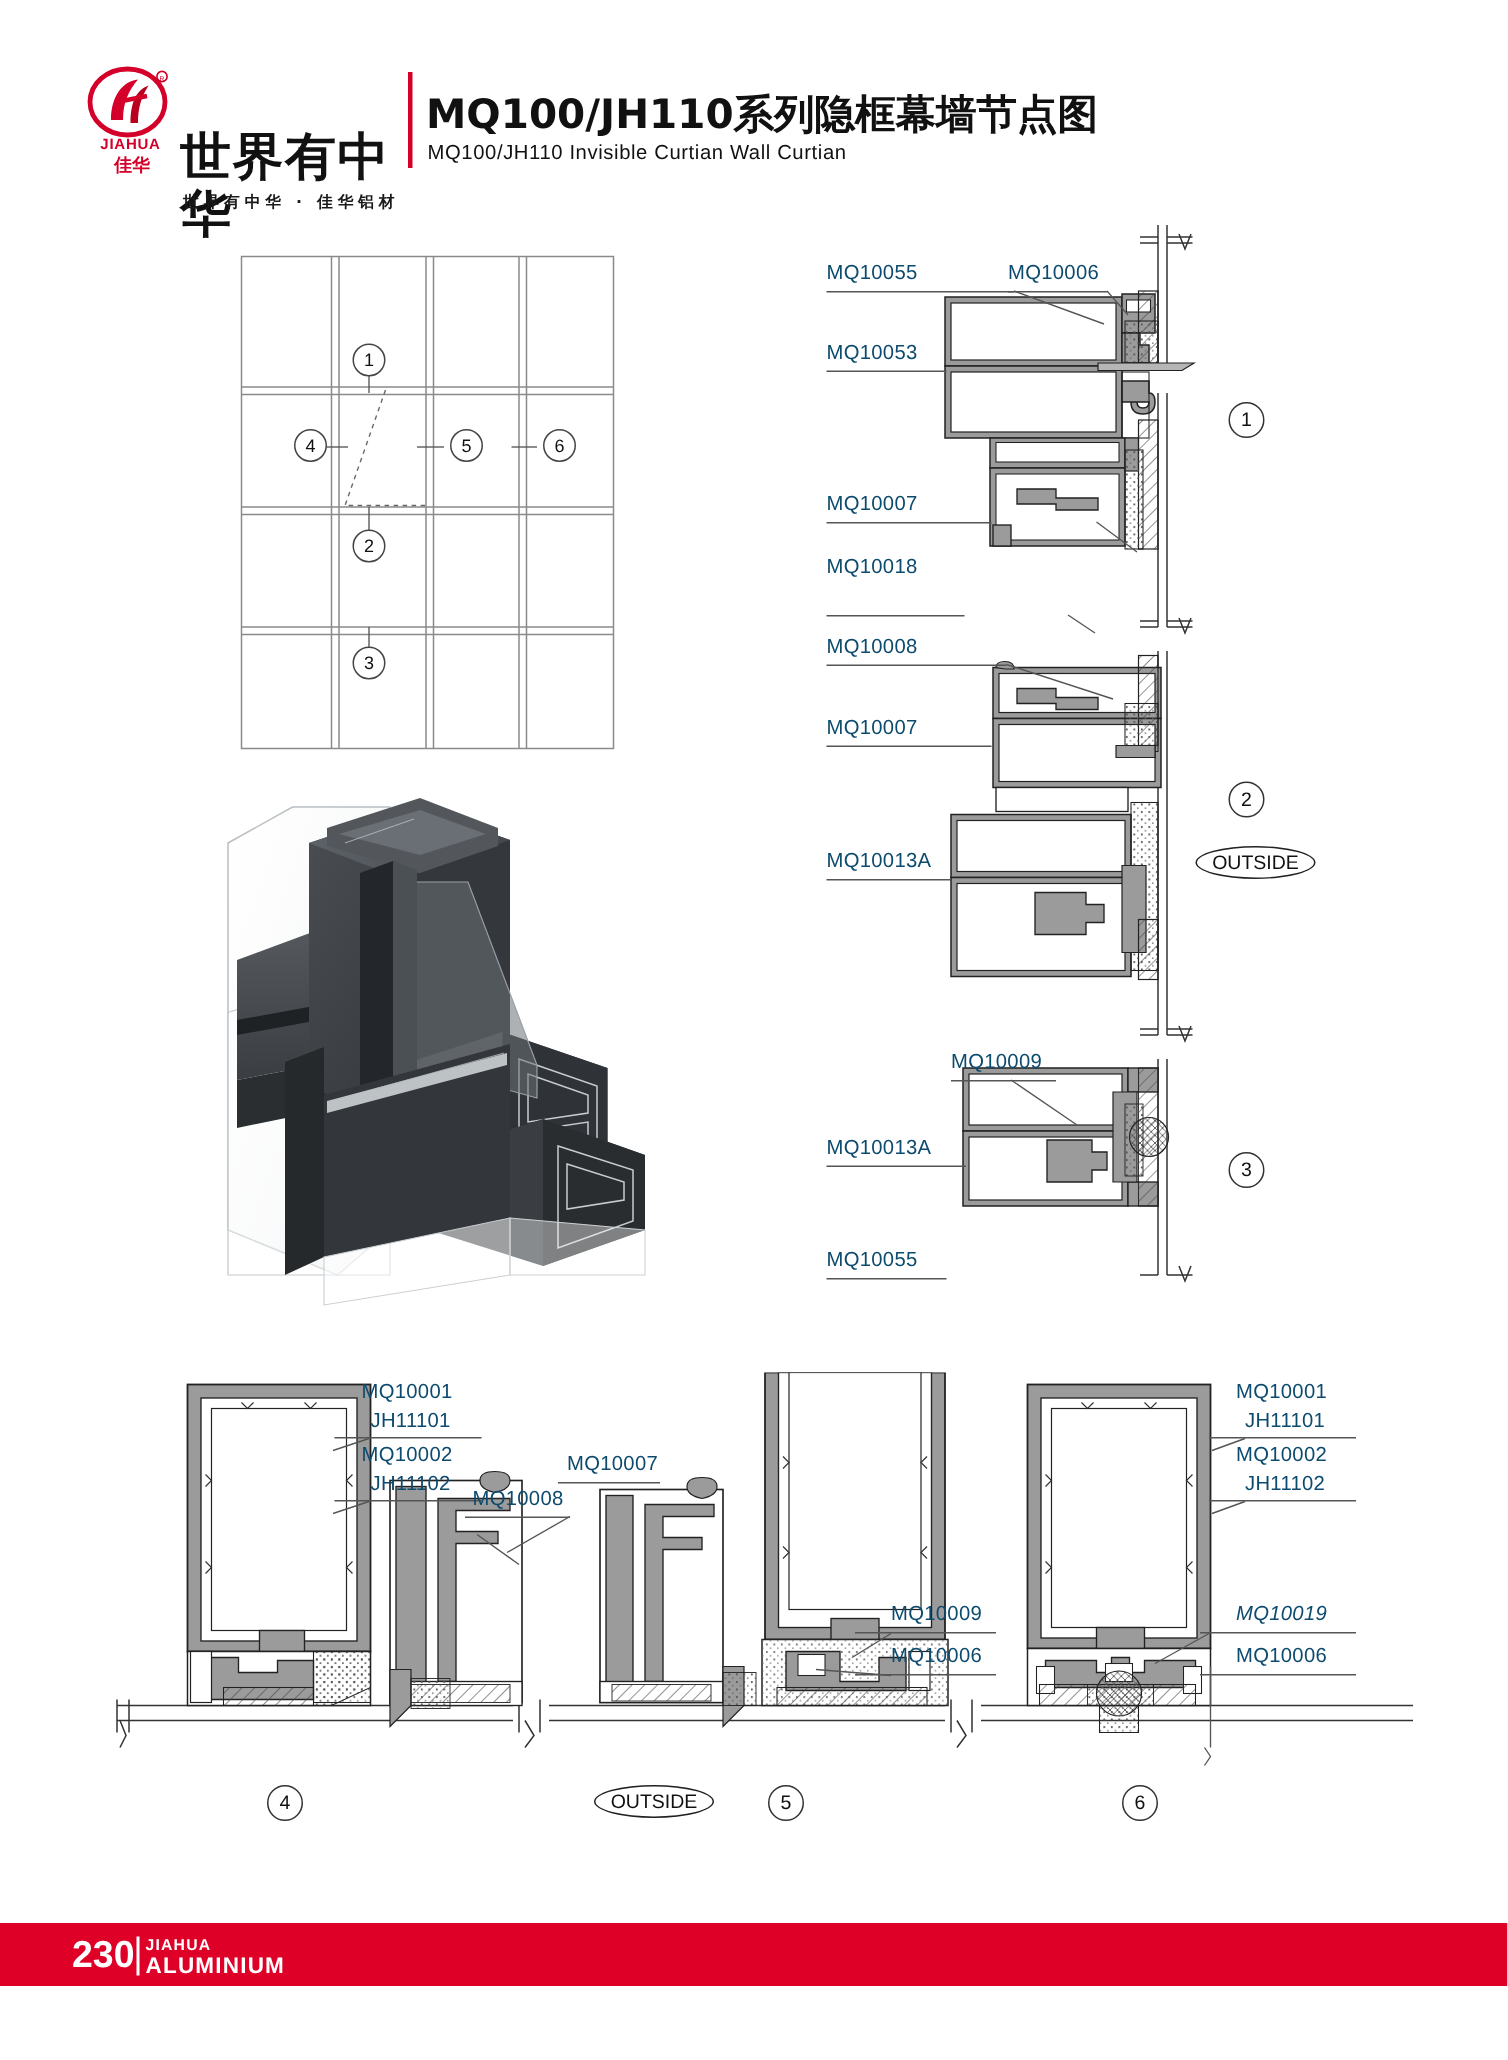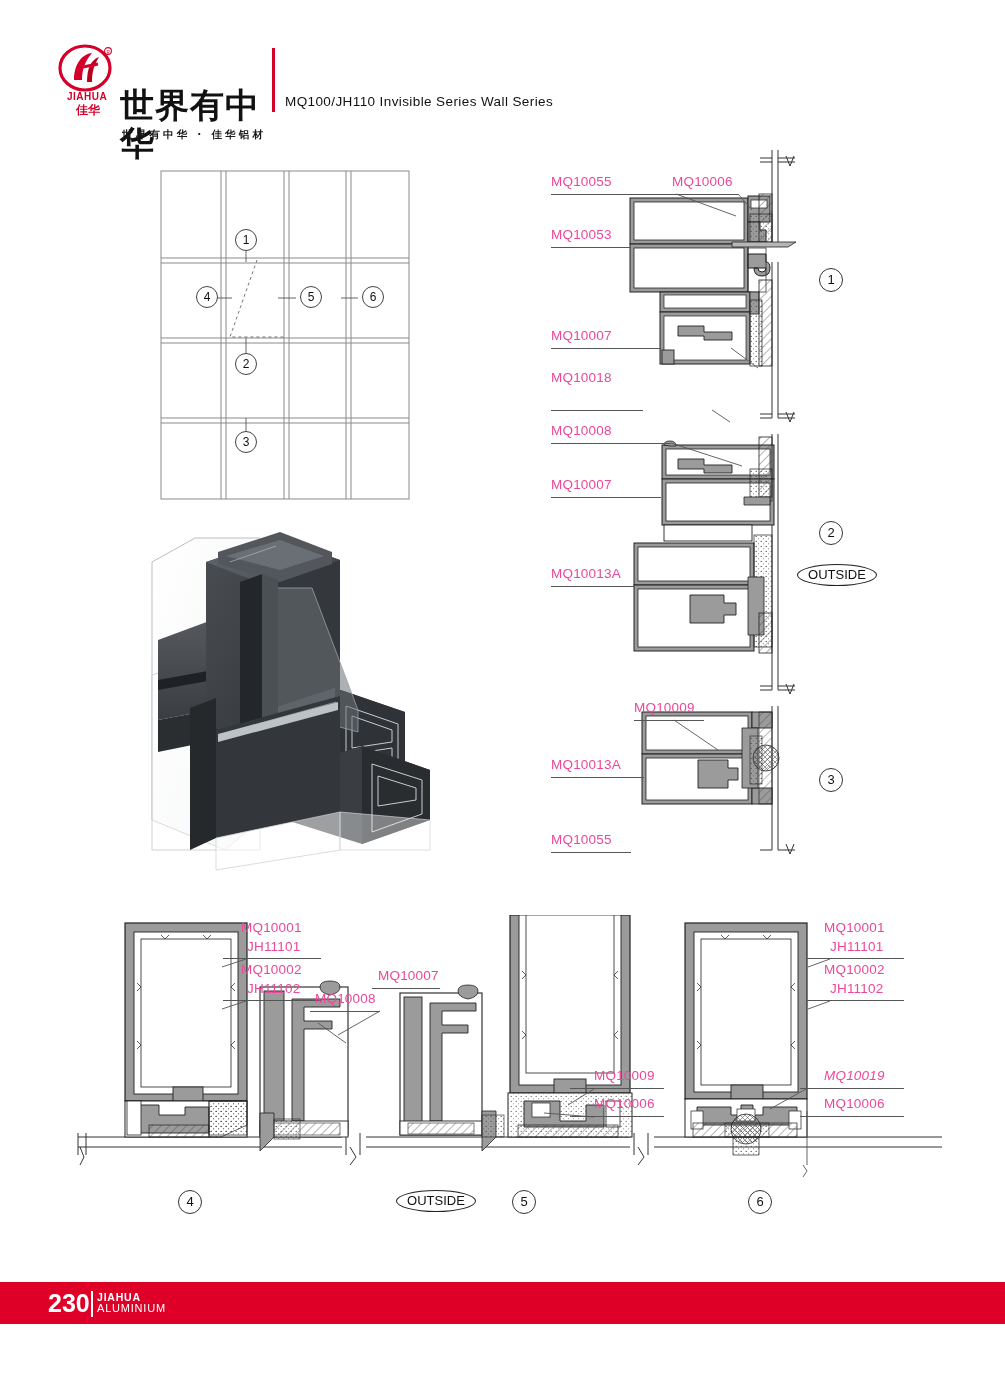--- a/index.html
+++ b/index.html
@@ -65,27 +65,27 @@
     position:absolute; left:91px; top:1291px; width:2px; height:26px;
     background:#ffffff;
   }
   #footer-brand-1 {
     position:absolute; left:97px; top:1291px;
     font-size:10.5px; font-weight:bold; color:#fff; letter-spacing:0.8px;
     font-family:"Liberation Sans",sans-serif;
   }
   #footer-brand-2 {
     position:absolute; left:97px; top:1302px;
-    font-size:11px; font-weight:normal; color:#fff; letter-spacing:0.8px;
+    font-size:15px; font-weight:bold; color:#fff; letter-spacing:0.8px;
     font-family:"Liberation Sans",sans-serif;
   }
 
   
   .lbl {
-    position:absolute; font-size:13.5px; color:#ec4899; white-space:nowrap;
+    position:absolute; font-size:13.5px; color:#0c4a6e; white-space:nowrap;
     font-family:"Liberation Sans",sans-serif; letter-spacing:0.2px;
   }
   .leader { position:absolute; background:#555; height:1px; }
 
   .circ {
     position:absolute; width:24px; height:24px; border:1px solid #333;
     border-radius:50%; color:#111; font-size:13px; line-height:22px;
     text-align:center; background:#fff;
     font-family:"Liberation Sans",sans-serif;
   }
@@ -122,21 +122,22 @@
           <text x="50" y="10" font-size="4.5" fill="#d4002a" text-anchor="middle" font-family="Liberation Sans, sans-serif">R</text>
         </svg>
       </div>
       <div id="logo-jiahua-en">JIAHUA</div>
       <div id="logo-jiahua-cn">佳华</div>
       <div id="logo-cn-name">世界有中华</div>
       <div id="logo-tagline">世界有中华 · 佳华铝材</div>
     </div>
 
     <div id="header-divider"></div>
-    <div id="title-sub">MQ100/JH110 Invisible Series Wall Series</div>
+    <div id="title-main">MQ100/JH110系列隐框幕墙节点图</div>
+    <div id="title-sub">MQ100/JH110 Invisible Curtian Wall Curtian</div>
   </div>
 
   <div class="svgbox" style="left:160px; top:170px;">
     <svg width="250" height="330" viewBox="0 0 250 330">
       <rect x="1" y="1" width="248" height="328" fill="#ffffff" stroke="#8a8a8a" stroke-width="1"></rect>
 
       <g stroke="#8a8a8a" stroke-width="1" fill="none">
         <line x1="61" y1="1" x2="61" y2="329"></line>
           <line x1="66" y1="1" x2="66" y2="329"></line>
         <line x1="124" y1="1" x2="124" y2="329"></line>

